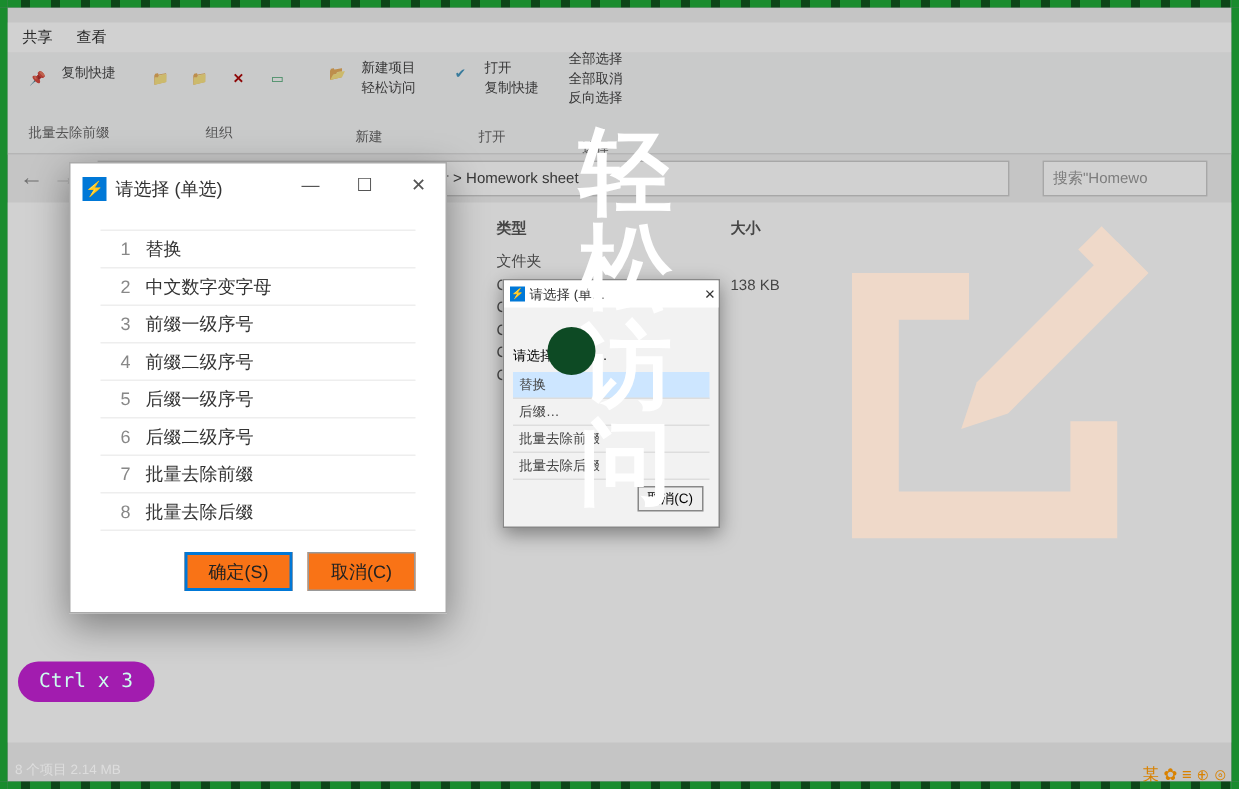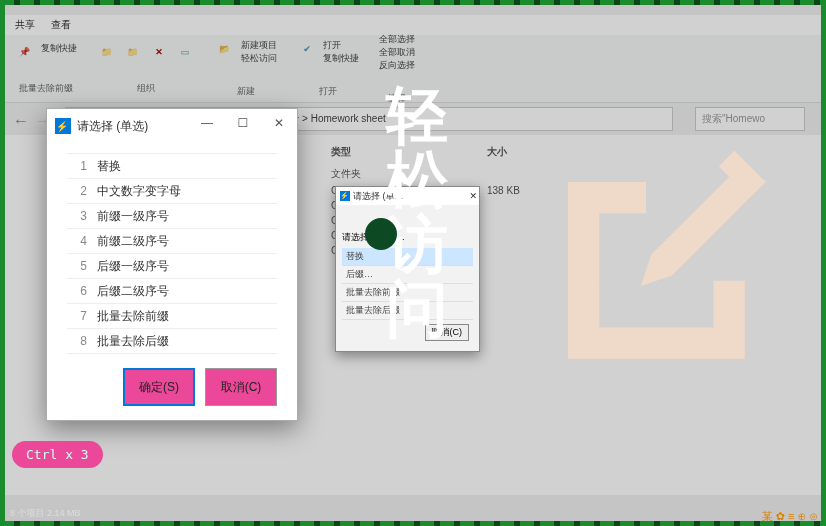--- a/index.html
+++ b/index.html
@@ -26,40 +26,40 @@
 .dialog-title .bolt { width: 16px; height: 16px; background: #0078d7; color: #fff; display: inline-flex; align-items: center; justify-content: center; margin-right: 6px; font-size: 10px; }
 .win-btns { position: absolute; right: 0; top: 0; display: flex; }
 .win-btn { width: 36px; height: 28px; display: flex; align-items: center; justify-content: center; color: #555; font-size: 12px; }
 .dialog-body { padding: 10px 20px 14px 20px; }
 .prompt { font-size: 12px; color: #222; margin-bottom: 10px; }
 .options { border-top: 1px solid #eee; }
 .option-row { display: flex; align-items: center; height: 25px; border-bottom: 1px solid #eee; font-size: 12px; }
 .option-row .num { width: 20px; text-align: right; color: #888; margin-right: 10px; }
 .option-row .txt { color: #333; }
 .dialog-actions { display: flex; justify-content: flex-end; gap: 10px; margin-top: 14px; }
-.dlg-btn { min-width: 72px; height: 38px; border: 1px solid #999; background: #ec4899; font-size: 12px; color: #222; display: inline-flex; align-items: center; justify-content: center; }
+.dlg-btn { min-width: 72px; height: 26px; border: 1px solid #999; background: #f97316; font-size: 12px; color: #222; display: inline-flex; align-items: center; justify-content: center; }
 .dlg-btn.primary { border: 2px solid #0078d7; }
 
 
 .small-dialog { position: absolute; left: 335px; top: 186px; width: 145px; background: #f2f2f2; border: 1px solid #888; box-shadow: 0 4px 12px rgba(0,0,0,0.4); z-index: 40; font-size: 9px; }
 .small-title { height: 18px; background: #fff; display: flex; align-items: center; padding-left: 4px; color: #333; position: relative; }
 .small-title .mini-close { position: absolute; right: 2px; }
 .small-body { padding: 6px; margin-top: 20px; }
 .small-row { padding: 2px 4px; color: #444; border-bottom: 1px solid #ddd; }
 .small-actions { display: flex; justify-content: flex-end; gap: 4px; padding: 4px; }
 .small-btn { border: 1px solid #888; background: #eee; padding: 1px 6px; font-size: 9px; }
 
 
 .overlay-title { position: absolute; left: 372px; top: 84px; width: 90px; color: #fff; font-size: 62px; font-weight: bold; line-height: 1.04; text-align: center; z-index: 60; font-family: "SimHei","Microsoft YaHei",sans-serif; }
 
 
 .rename-icon { position: absolute; right: 50px; top: 130px; z-index: 55; }
 
 
-.pill { position: absolute; left: 12px; bottom: 58px; background: #ec4899; color: #cfe; border-radius: 16px; padding: 6px 14px; font-size: 13px; font-family: "Consolas", monospace; z-index: 70; }
+.pill { position: absolute; left: 12px; bottom: 58px; background: #a21caf; color: #cfe; border-radius: 16px; padding: 6px 14px; font-size: 13px; font-family: "Consolas", monospace; z-index: 70; }
 
 
 .brand { position: absolute; right: 8px; bottom: 2px; font-size: 11px; color: #d98200; z-index: 80; display: flex; align-items: center; gap: 4px; }
 </style>
 </head>
 <body>
 
 <div class="bg-explorer">
   <div class="ribbon-tabs">
     <span>共享</span>

